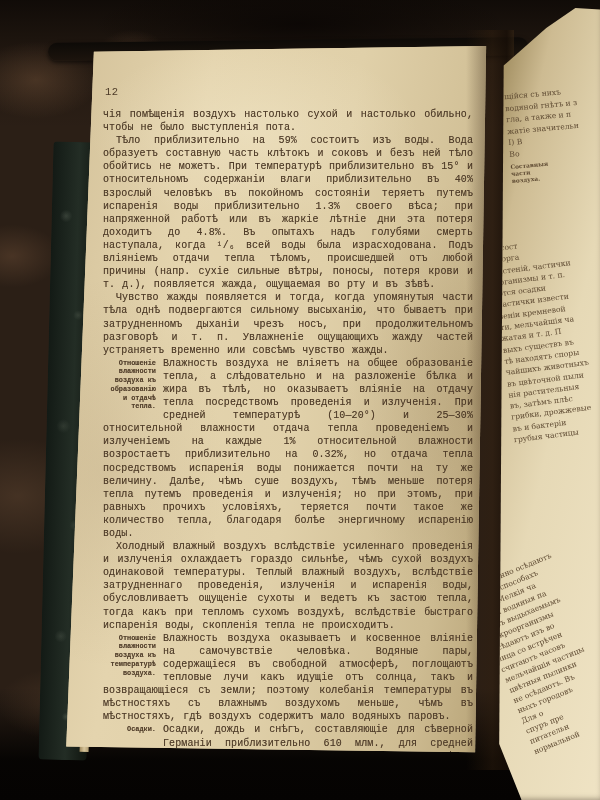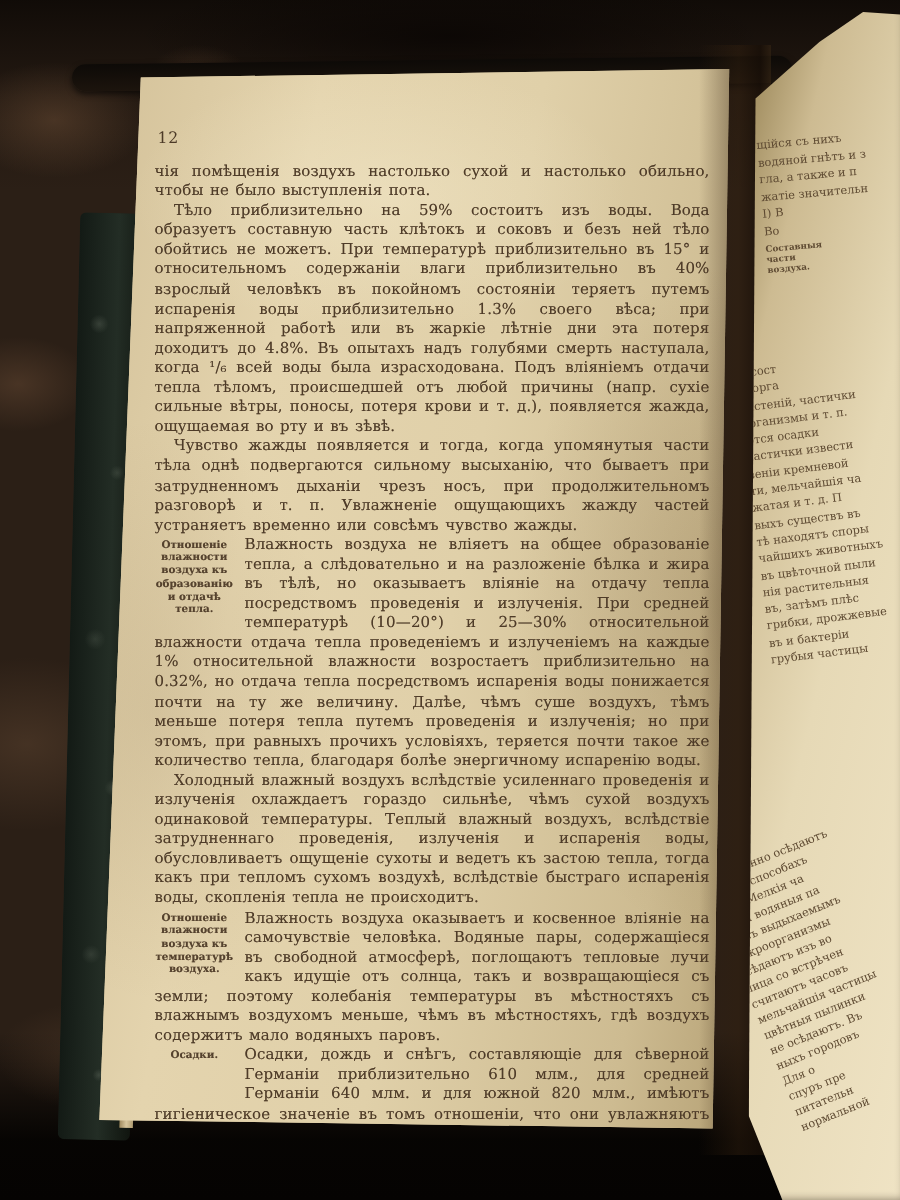--- a/index.html
+++ b/index.html
@@ -53,41 +53,42 @@
   .page-left{
     position:absolute;left:62px;top:46px;width:425px;height:712px;
     clip-path:polygon(7.5% 0.8%, 99.8% 0%, 97.2% 99.2%, 1% 98.4%);
     background-color:#dccba4;
     background-image:
       radial-gradient(ellipse 220px 120px at 45% 12%, rgba(245,235,205,.45), transparent 75%),
       radial-gradient(ellipse 160px 260px at 10% 60%, rgba(120,95,60,.12), transparent 75%),
       radial-gradient(ellipse 180px 300px at 98% 50%, rgba(110,85,50,.22), transparent 75%),
       linear-gradient(100deg,#d3c199 0%,#e4d4ae 28%,#e0d0a9 55%,#cdbb91 85%,#b6a276 100%);
     box-shadow:0 3px 8px rgba(0,0,0,.55);
+    font-family:Liberation Mono, monospace;
   }
   .page-inner{position:absolute;left:0;top:0;width:100%;height:100%;}
   .page-header{
     position:relative;margin:40px 14px 0 41px;height:15px;
     color:#4c3a27;font-size:10.5px;
   }
   .page-number{position:absolute;left:2px;top:0;letter-spacing:.5px;}
   .running-title{position:absolute;left:0;right:0;text-align:center;letter-spacing:1px;}
   .text-col{
     margin:7px 14px 0 41px;width:370px;
     color:#4e3b28;font-size:10px;line-height:13.1px;
     text-align:justify;letter-spacing:.1px;word-spacing:1px;
     text-shadow:0 0 .4px rgba(78,59,40,.5);
   }
   .para{margin:0;text-indent:13px;}
   .para.continuation{text-indent:0;}
   .para::after{content:"";display:block;clear:both;}
   .note{
     float:left;width:53px;margin:2px 7px 0 0;
     font-size:6.9px;line-height:8.7px;letter-spacing:0;word-spacing:0;
-    text-indent:0;text-align:center;color:#55422e;font-weight:bold;
+    text-indent:0;text-align:right;color:#55422e;font-weight:bold;
   }
   
   .gutter{
     position:absolute;left:466px;top:30px;width:48px;height:740px;
     background:linear-gradient(to right, transparent, rgba(50,32,15,.45) 55%, rgba(25,15,7,.72) 85%, rgba(60,42,22,.5));
   }
   
   .page-right{
     position:absolute;left:488px;top:0;width:112px;height:800px;
     clip-path:polygon(14% 8.2%, 52% 3.5%, 78% 1%, 100% 1.2%, 100% 100%, 30% 100%, 10% 93%);

